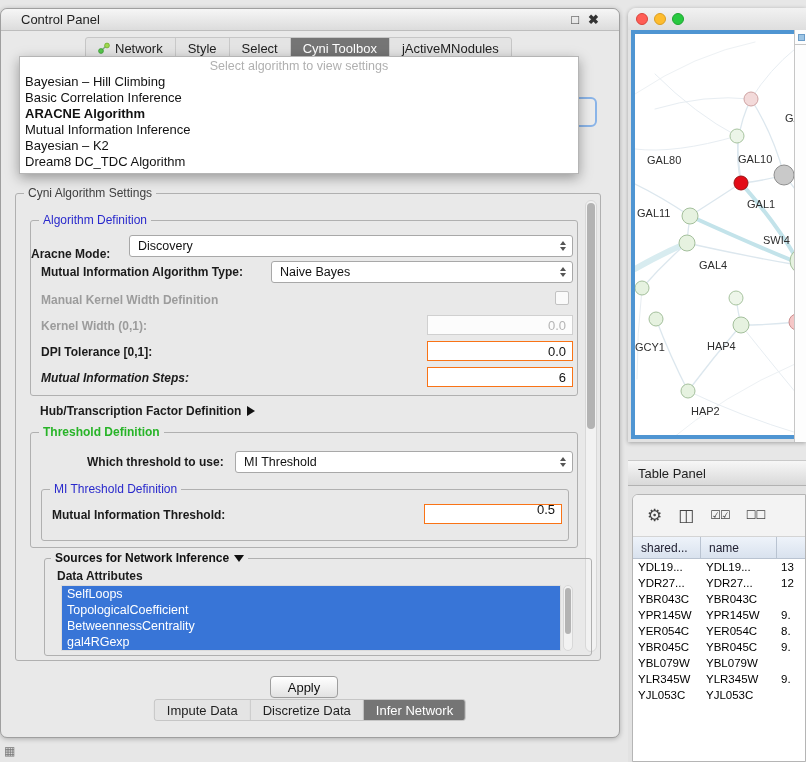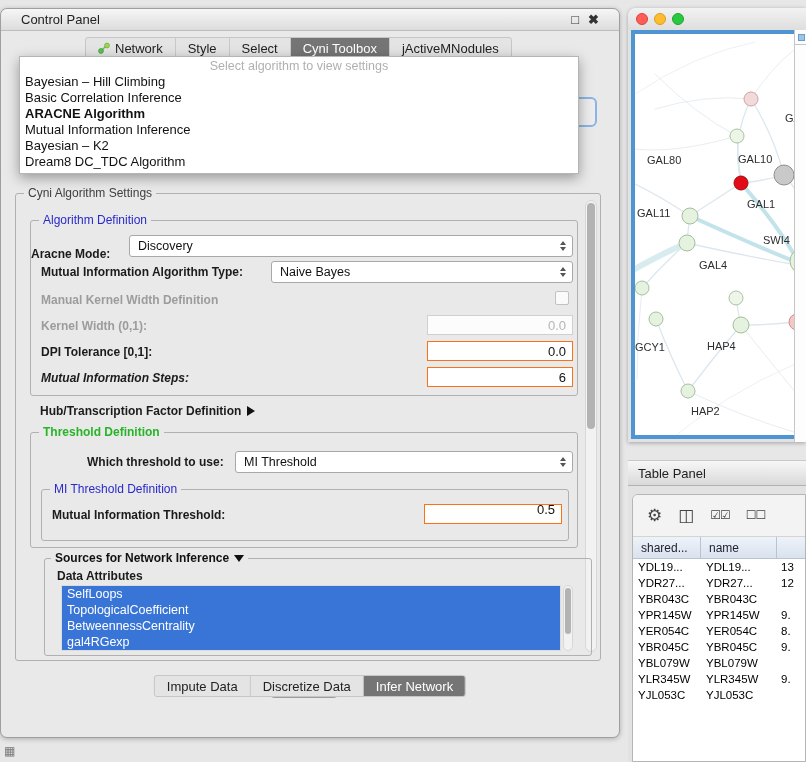--- a/index.html
+++ b/index.html
@@ -236,21 +236,21 @@
         <div class="vsb" style="left:518px;top:26px;width:10px;height:66px;">
           <div class="thumb" style="top:2px;height:46px;"></div>
         </div>
       </div>
     </div>
 
     <div class="btn" style="left:269px;top:667px;width:68px;height:22px;">
       <span>Apply</span>
     </div>
 
-    <div class="tabstrip" style="top:666px;left:50%;transform:translateX(-50%);">
+    <div class="tabstrip" style="top:690px;left:50%;transform:translateX(-50%);">
       <div class="tab">
           <span>Impute Data</span>
         </div>
       <div class="tab">
           <span>Discretize Data</span>
         </div>
       <div class="tab sel">
           <span>Infer Network</span>
         </div>
     </div>

